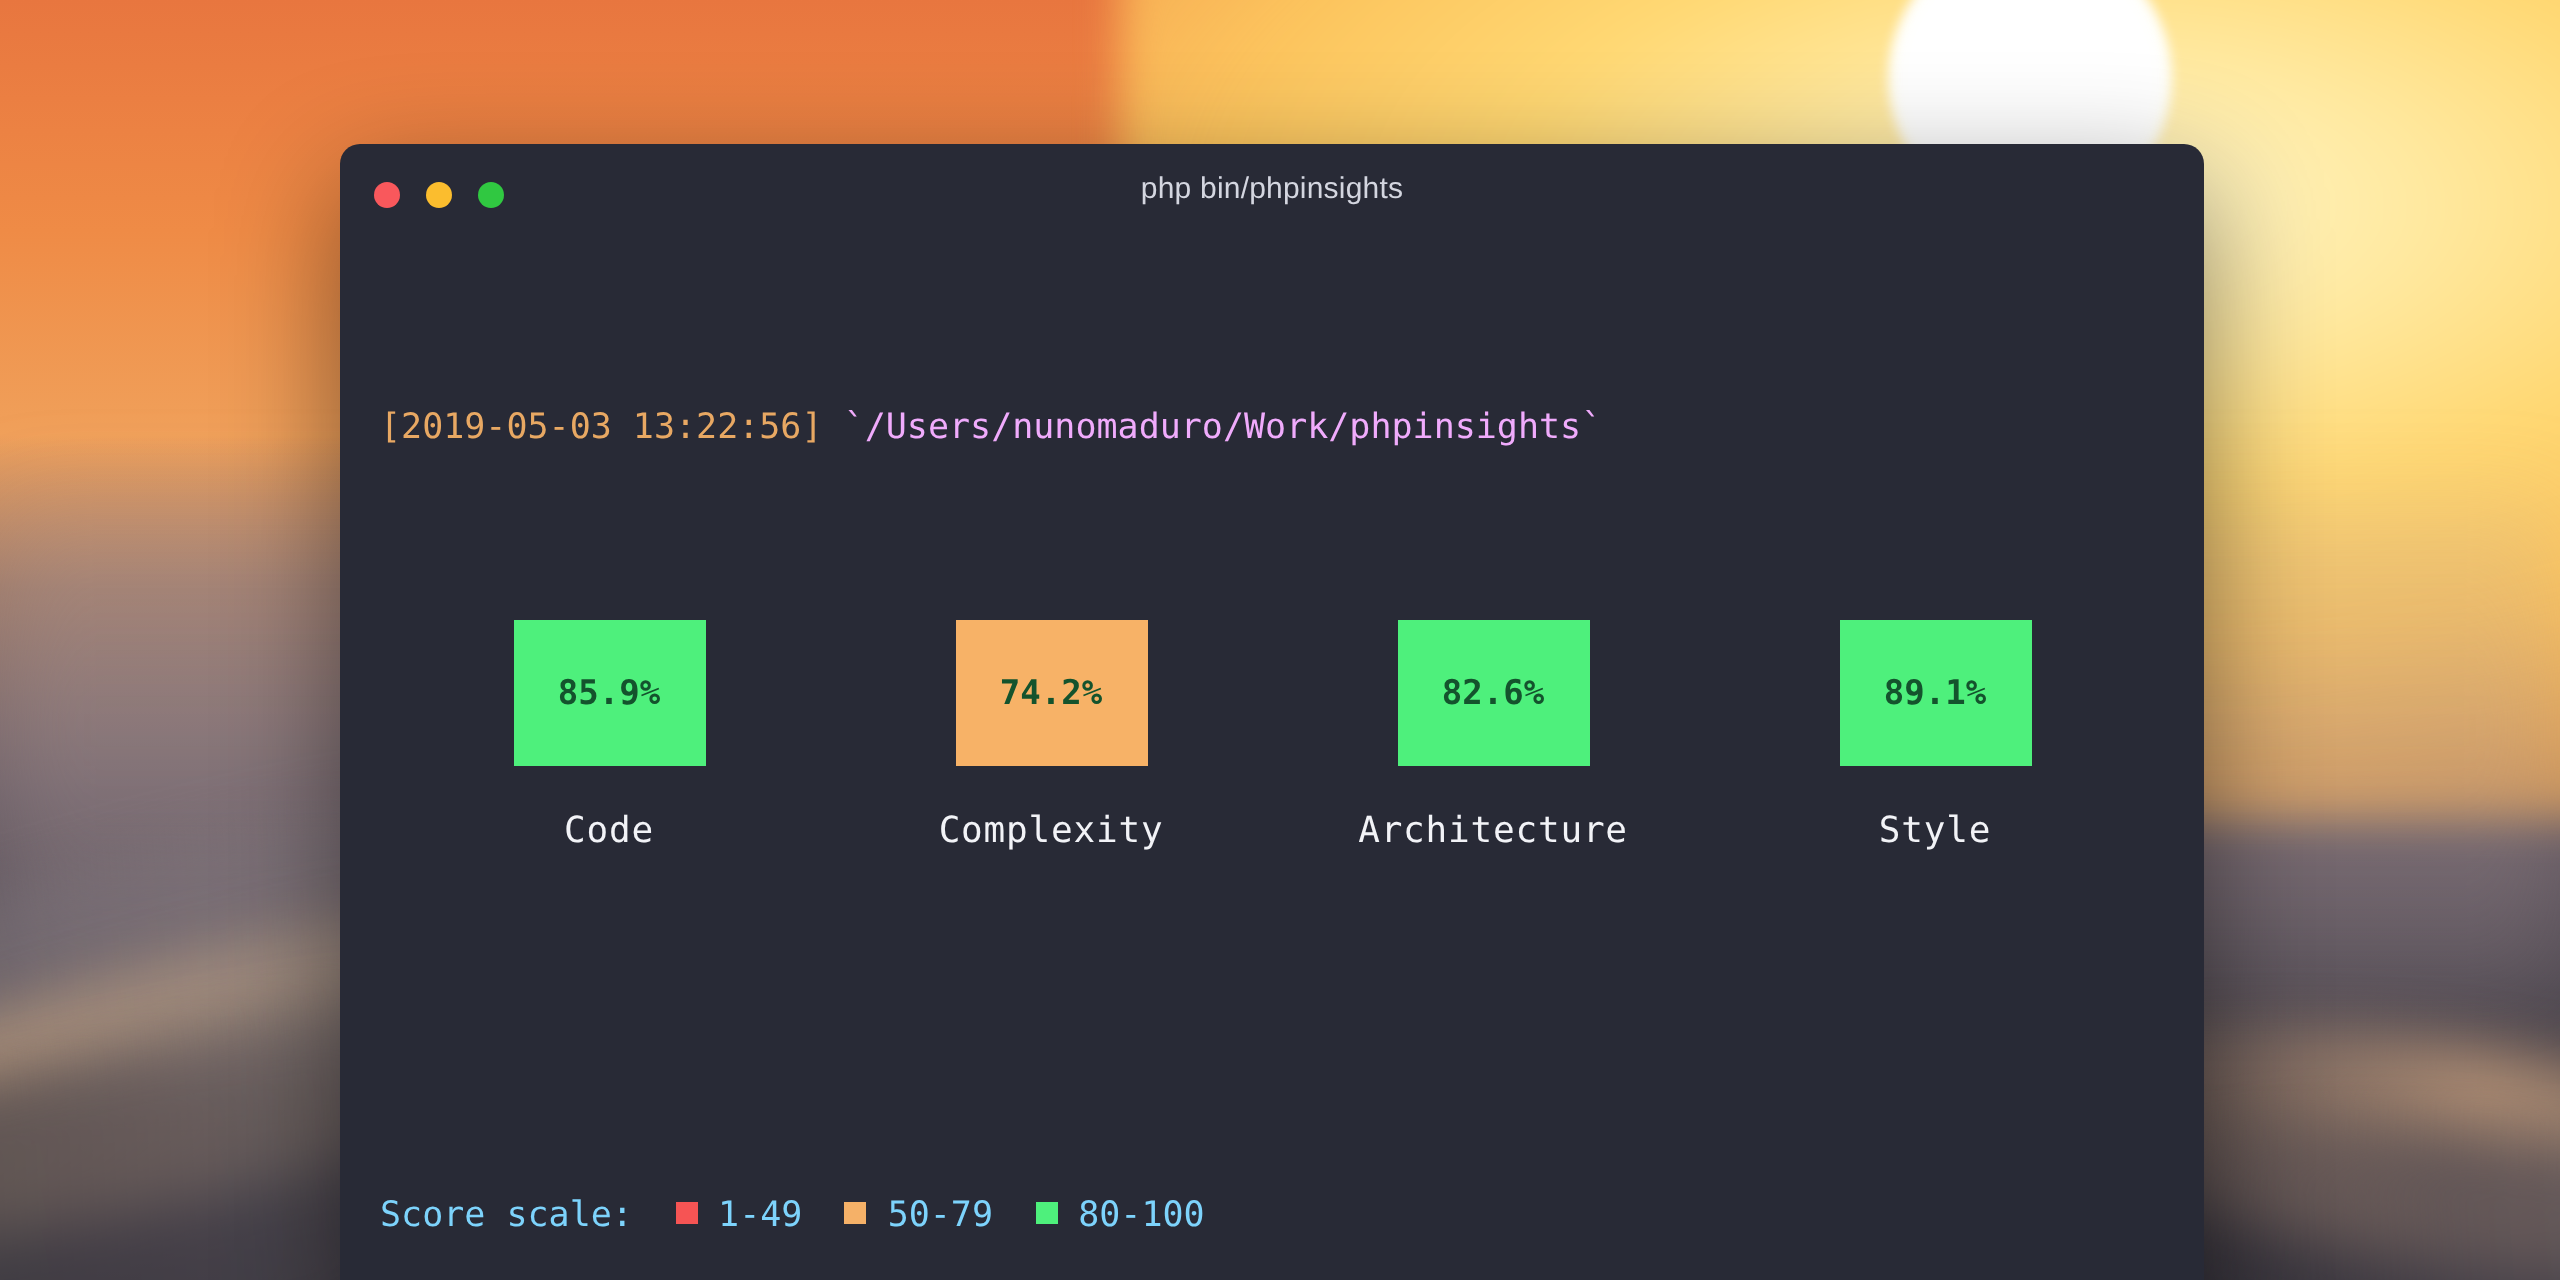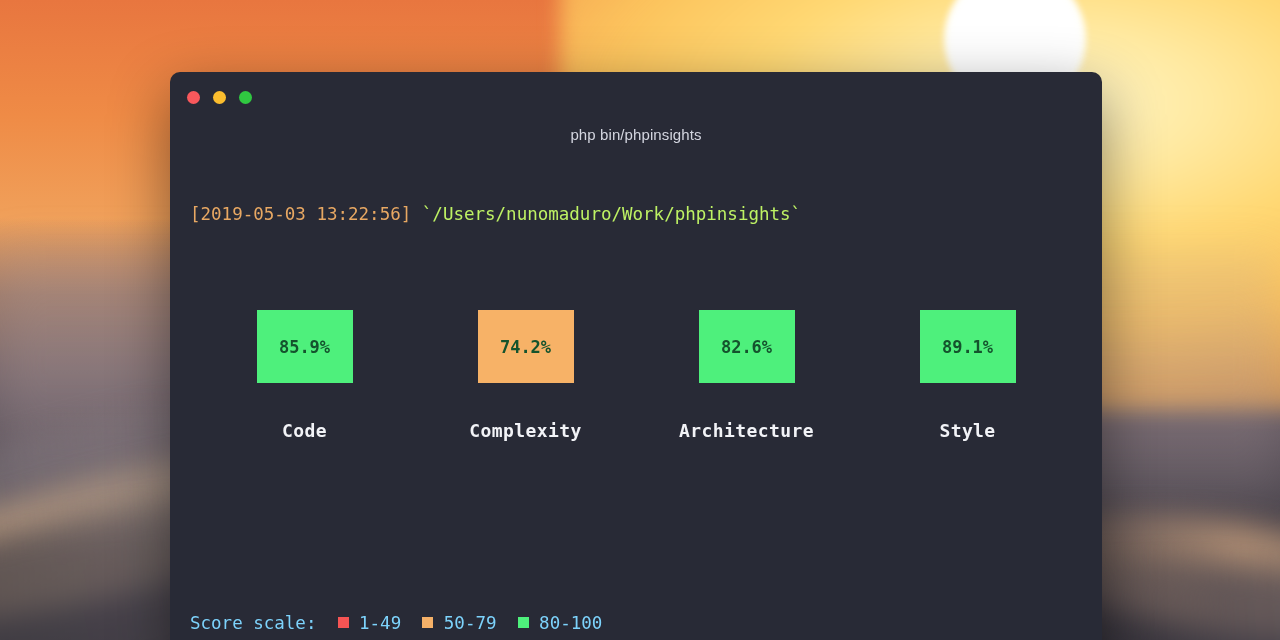--- a/index.html
+++ b/index.html
@@ -124,33 +124,32 @@
   #light-min { background: #fbbd2e; }
   #light-max { background: #30c841; }
   #window-title {
     position: absolute;
     left: 0; right: 0; top: 14px;
     text-align: center;
     font-family: "Liberation Sans", sans-serif;
     font-size: 15px;
     color: #d4d6e0;
     letter-spacing: 0.1px;
-    margin-top: 40px;
   }
 
   #console {
     padding: 8px 20px 0 20px;
     font-family: "DejaVu Sans Mono", monospace;
     font-size: 17.5px;
     line-height: 24px;
     color: #e7e8ef;
     white-space: pre;
   }
   .c-orange { color: #e8a863; }
-  .c-white  { color: #bef264; }
+  .c-white  { color: #f0abfc; }
   .c-dim    { color: #7dd3fc; }
 
   .blank { height: 24px; }
 
   
   #scores {
     display: flex;
     margin-top: 12px;
     padding: 0 4px;
   }
@@ -165,24 +164,24 @@
     height: 73px;
     display: flex;
     align-items: center;
     justify-content: center;
     font-family: "DejaVu Sans Mono", monospace;
     font-size: 17px;
     font-weight: bold;
     color: #14532d;
   }
   .score-label {
-    margin-top: 36px;
+    margin-top: 21px;
     font-family: "DejaVu Sans Mono", monospace;
     font-size: 18px;
-    font-weight: bold;
+    font-weight: normal;
     color: #f2f3f7;
     letter-spacing: 0.4px;
   }
 
   
   .sw {
     display: inline-block;
     width: 11px; height: 11px;
     vertical-align: 1px;
   }

